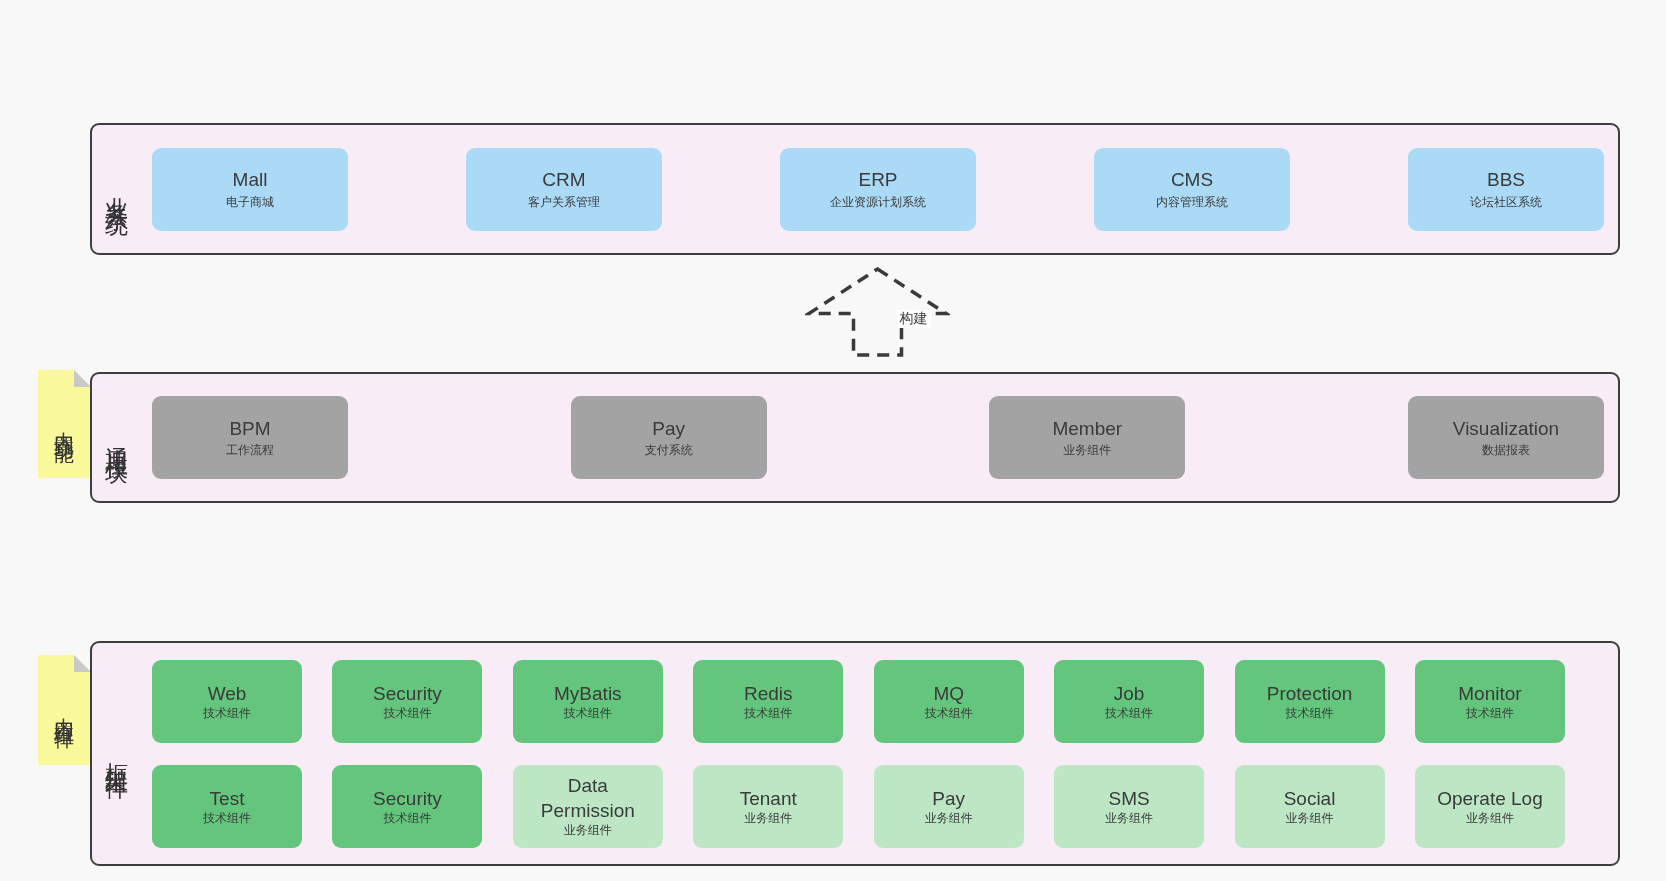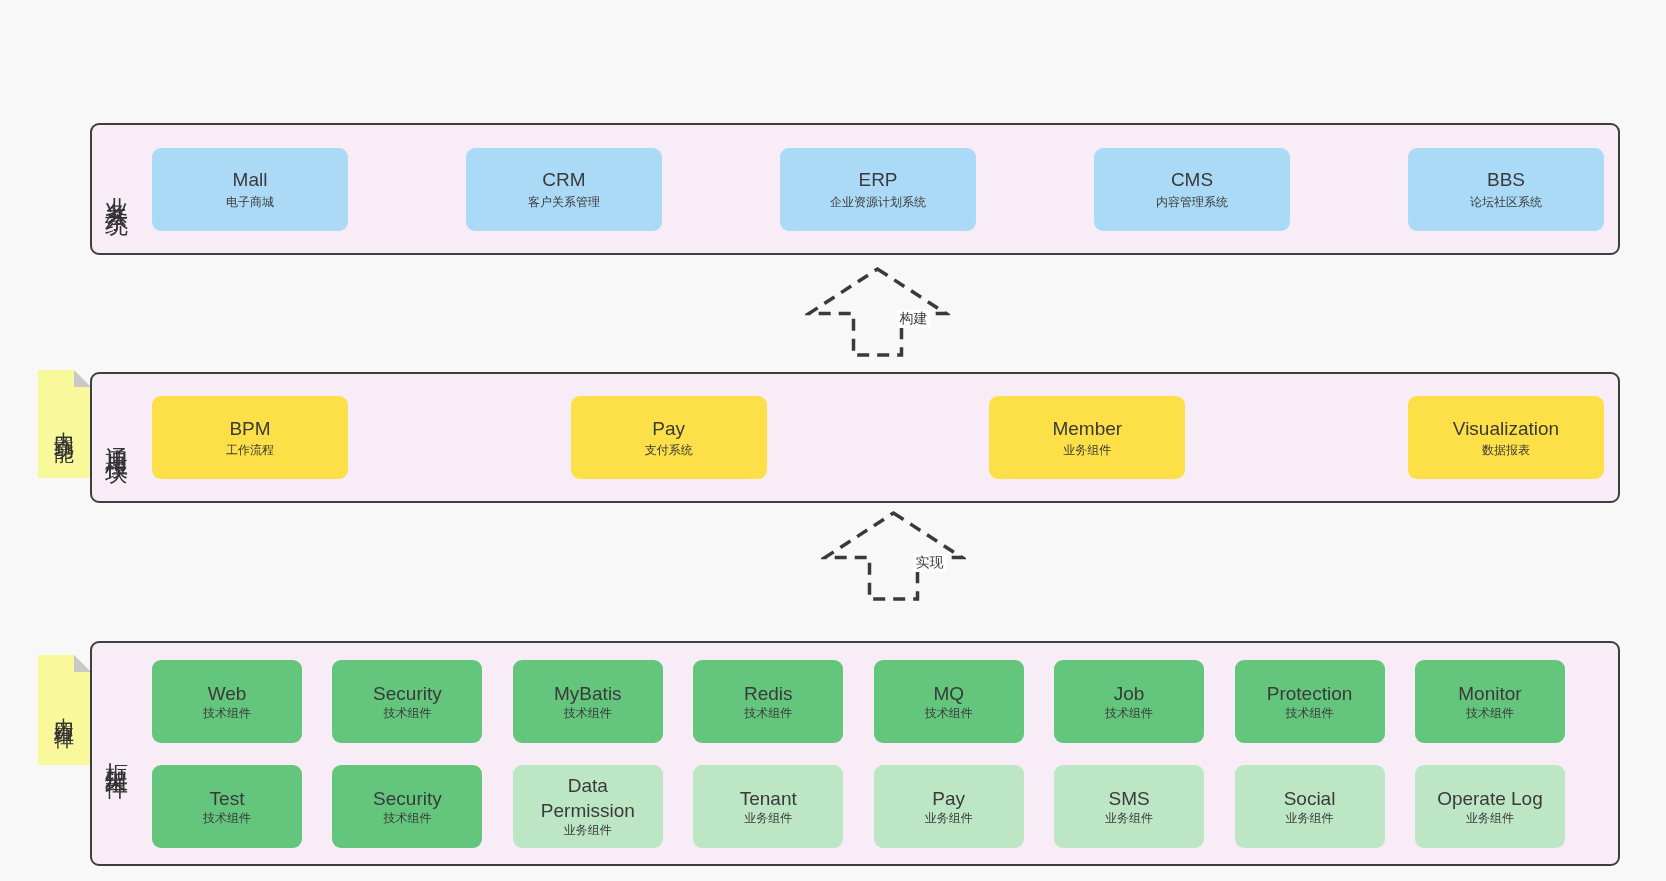--- a/index.html
+++ b/index.html
@@ -65,21 +65,21 @@
     line-height:1.42;
     padding:2px 0;
   }
   .band-content > .box{width:196px;height:83px}
   .row .box{width:150px;height:83px;line-height:1.32}
   .box-name{font-size:19px}
   .box-sub{font-size:12px}
   .wrap-narrow .box-name{max-width:112px}
   .box--blue{background:#abdaf7}
   .box--red{background:#f56a6e}
-  .box--pink{background:#fde047}
+  .box--pink{background:#a3a3a3}
   .box--green{background:#63c67c}
   .box--lightgreen{background:#bce6c4}
   
   .sticky{
     position:absolute;left:38px;width:53px;
     background:#f9f99b;
     z-index:0;
     display:flex;align-items:center;justify-content:center;
   }
   .sticky--modules{top:370px;height:108px}
@@ -179,26 +179,20 @@
         <span class="box-name">Member</span>
         <span class="box-sub">业务组件</span>
       </div>
       <div class="box box--pink">
         <span class="box-name">Visualization</span>
         <span class="box-sub">数据报表</span>
       </div>
     </div>
   </div>
 
-  <div class="arrow arrow--implement">
-    <svg viewBox="0 0 145 92">
-      <path d="M72.5 3 L141 47.5 L96.5 47.5 L96.5 89 L48.5 89 L48.5 47.5 L4 47.5 Z" fill="#f8f8f8" stroke="#3a3a3a" stroke-width="3.5" stroke-dasharray="12 8" stroke-linejoin="miter"></path>
-    </svg>
-    <span class="arrow-label">实现</span>
-  </div>
 
   <div class="band band--components">
     <div class="band-label">框架组件</div>
     <div class="band-content band-content--rows">
       <div class="row">
         <div class="box box--green">
           <span class="box-name">Web</span>
           <span class="box-sub">技术组件</span>
         </div>
         <div class="box box--green">

